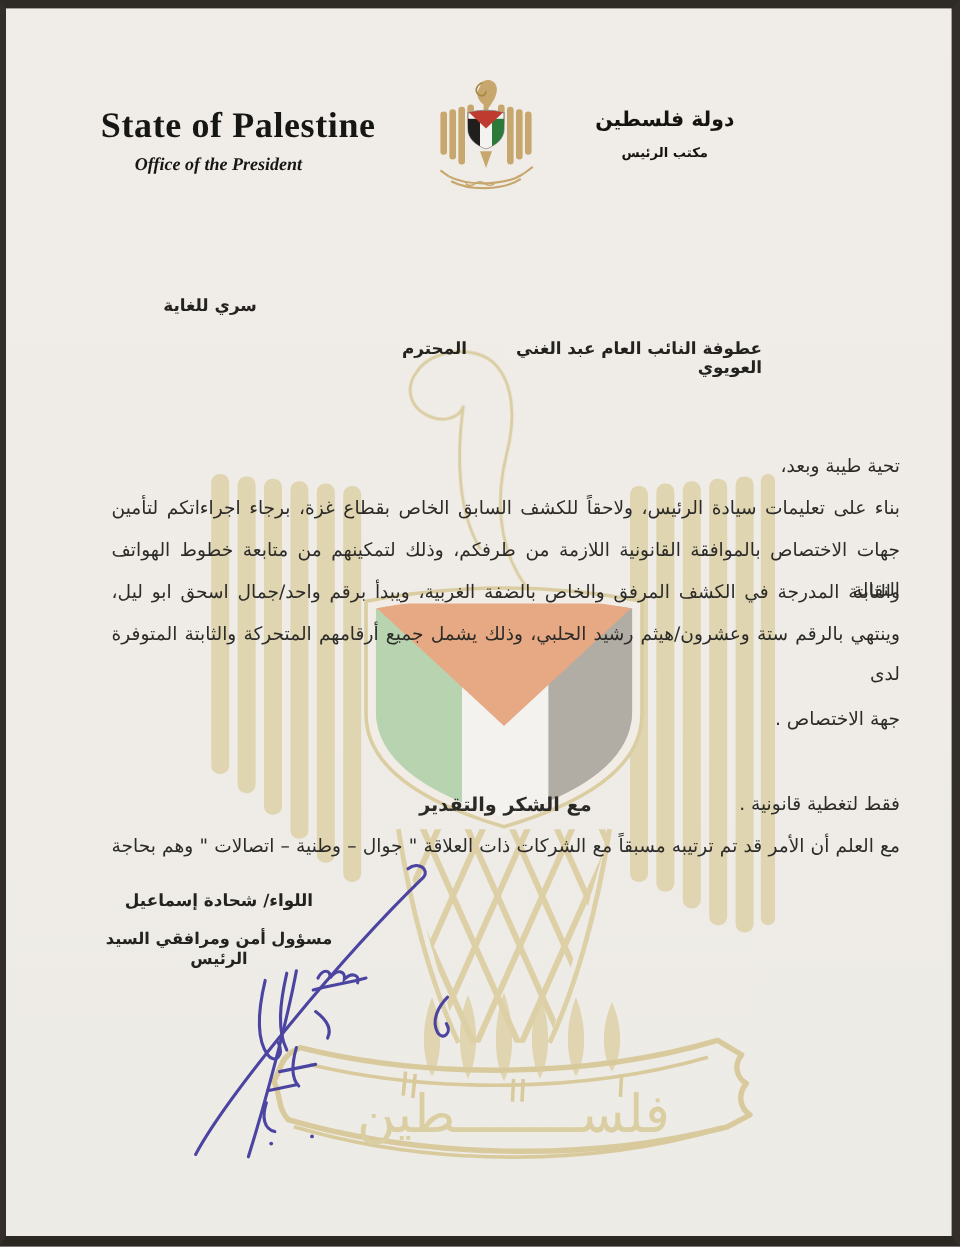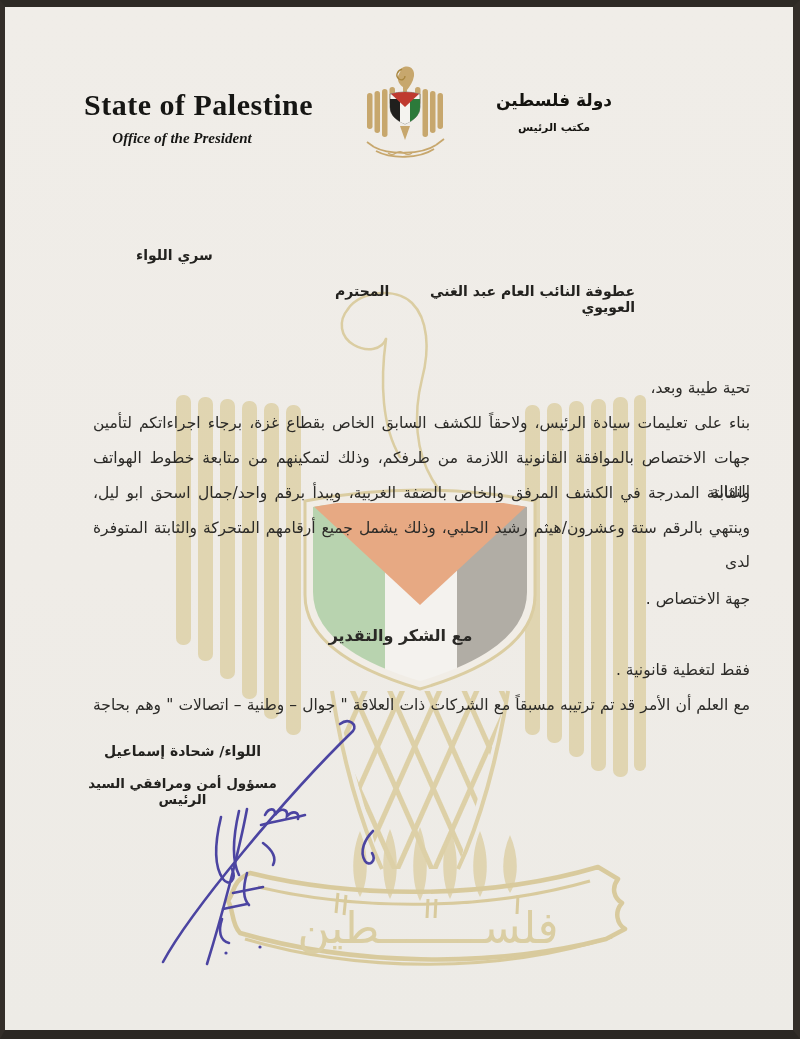--- a/index.html
+++ b/index.html
@@ -24,21 +24,21 @@
   .ar-sub{font-weight:bold;font-size:11px;margin-top:8px;}
   .emblem{left:353px;top:56px;z-index:5;}
   
   .classification{left:131px;top:240px;font-size:14px;font-weight:bold;color:#23221f;direction:rtl;z-index:5;}
   .recipient-row{left:330px;top:276px;width:300px;display:flex;justify-content:space-between;direction:rtl;
     font-size:14px;font-weight:bold;color:#23221f;z-index:5;}
   .body-text{left:88px;top:328px;width:657px;z-index:5;direction:rtl;color:#2c2b28;}
   .bline{font-size:15.5px;height:35px;line-height:34px;direction:rtl;}
   .just{text-align:justify;text-align-last:justify;-moz-text-align-last:justify;}
   .right{text-align:right;margin-top:36px;}
-  .closing{left:303px;top:619px;width:185px;text-align:center;font-size:16px;font-weight:bold;color:#2a2926;direction:rtl;z-index:5;}
+  .closing{left:303px;top:654px;width:185px;text-align:right;font-size:16px;font-weight:bold;color:#2a2926;direction:rtl;z-index:5;}
   .signer{left:75px;top:736px;width:205px;text-align:center;direction:rtl;color:#23221f;z-index:5;}
   .signer-name{font-size:14px;font-weight:bold;}
   .signer-title{font-size:13.5px;font-weight:bold;margin-top:16px;}
   .wm{left:165px;top:280px;z-index:1;}
   .sig{left:130px;top:690px;z-index:6;}
 </style>
 </head>
 <body>
 
 <div class="page">
@@ -154,21 +154,21 @@
       <path d="M 18,88 C 33,96 61,96 76,86"></path>
       <path d="M 30,90 q 4,3 8,0 q 4,-3 8,0 q 4,3 8,0" stroke-width="1.1"></path>
     </g>
   </svg>
 
   <div class="abs ar-block">
     <div class="ar-title">دولة فلسطين</div>
     <div class="ar-sub">مكتب الرئيس</div>
   </div>
 
-  <div class="abs classification">سري اللواء</div>
+  <div class="abs classification">سري للغاية</div>
 
   <div class="abs recipient-row">
     <span>عطوفة  النائب العام عبد الغني العويوي</span>
     <span>المحترم</span>
   </div>
 
   <div class="abs body-text">
     <div class="bline right">تحية طيبة وبعد،</div>
     <div class="bline just">بناء على تعليمات سيادة الرئيس، ولاحقاً للكشف السابق الخاص بقطاع غزة، برجاء اجراءاتكم لتأمين</div>
     <div class="bline just">جهات الاختصاص بالموافقة القانونية اللازمة من طرفكم، وذلك لتمكينهم من متابعة خطوط الهواتف النقالة</div>

